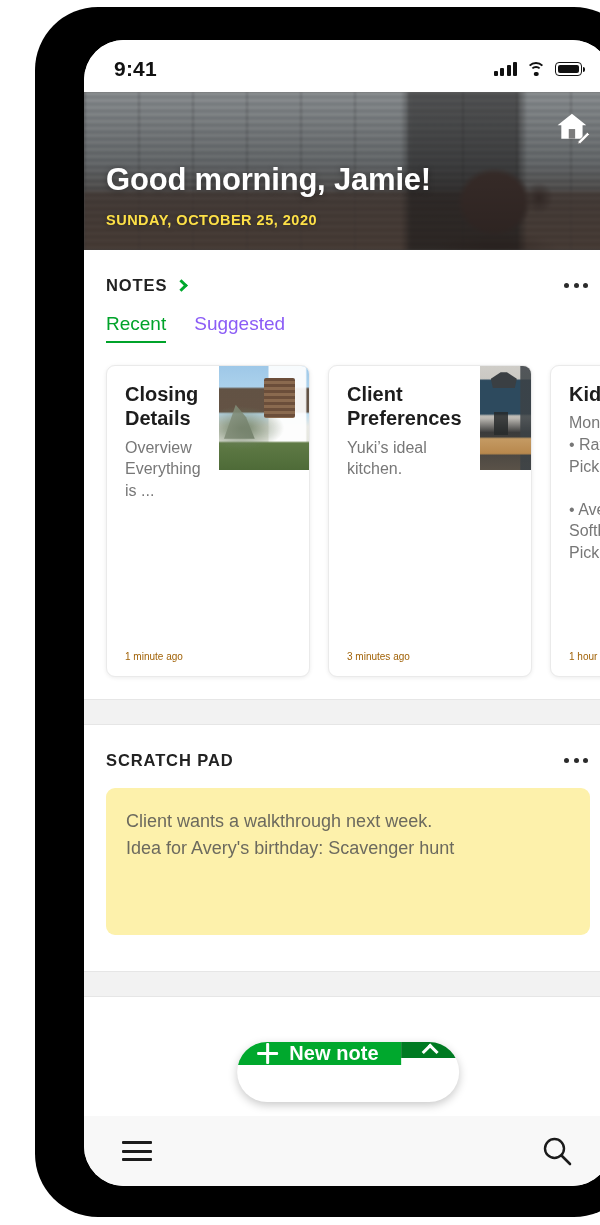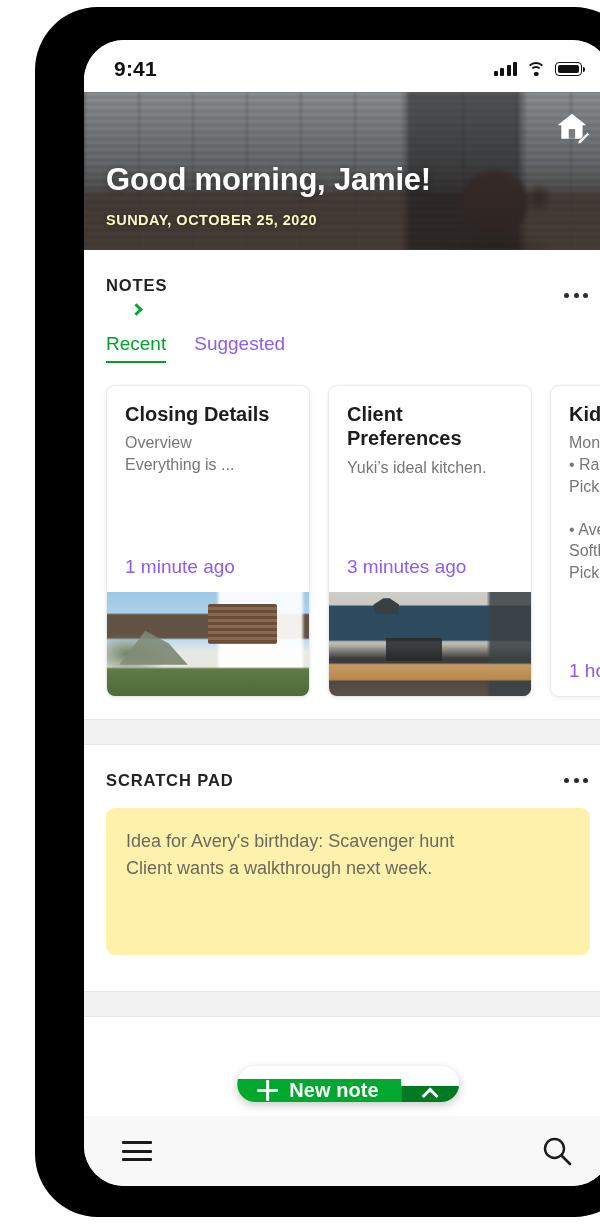--- a/index.html
+++ b/index.html
@@ -118,35 +118,35 @@
     position: absolute; inset: 0;
     background: linear-gradient(180deg, rgba(0,0,0,.10) 0%, rgba(0,0,0,.28) 48%, rgba(0,0,0,.42) 100%);
   }
   .hero-text { position: absolute; left: 22px; bottom: 22px; z-index: 3; }
   .hero-greeting {
     font-size: 31px; font-weight: bold; color: #fff; letter-spacing: -.2px;
     text-shadow: 0 1px 6px rgba(0,0,0,.38);
     margin-bottom: 14px;
   }
   .hero-date {
-    font-size: 14.5px; font-weight: bold; color: #fef9c3;
+    font-size: 14.5px; font-weight: bold; color: #fde047;
     letter-spacing: .5px;
     text-shadow: 0 1px 5px rgba(0,0,0,.38);
   }
   #home-edit-icon {
     position: absolute; right: 22px; top: 20px; z-index: 4;
     width: 34px; height: 32px;
   }
 
   
   .section-head {
     display: flex; align-items: center; justify-content: space-between;
     padding: 26px 22px 0 22px;
   }
-  .section-title-wrap { display: flex; align-items: center; gap: 10px; flex-direction: column; }
+  .section-title-wrap { display: flex; align-items: center; gap: 10px; }
   .section-title {
     font-size: 16.5px; font-weight: bold; color: #222;
     letter-spacing: .9px;
   }
   .chev-right {
     width: 9px; height: 9px;
     border-right: 3px solid #00a82d;
     border-top: 3px solid #00a82d;
     transform: rotate(45deg);
     display: inline-block;
@@ -166,33 +166,33 @@
     padding: 22px 0 22px 22px;
     overflow: hidden;
   }
   .note-card {
     flex: 0 0 204px;
     background: #fff;
     border: 1px solid #eaeaea;
     border-radius: 9px;
     box-shadow: 0 1px 4px rgba(0,0,0,.08);
     overflow: hidden;
-    display: flex; flex-direction: column;
+    display: flex; flex-direction: row;
     height: 312px;
   }
   .note-body { padding: 16px 18px 0 18px; flex: 1; display: flex; flex-direction: column; }
   .note-title {
     font-size: 20px; font-weight: bold; color: #1d1d1d;
     line-height: 1.22; margin-bottom: 6px;
   }
   .note-snippet {
     font-size: 16px; color: #777; line-height: 1.35;
     white-space: pre-line; flex: 1;
   }
-  .note-time { font-size: 19px; color: #8b5cf6; padding-bottom: 14px; }
+  .note-time { font-size: 10px; color: #a16207; padding-bottom: 14px; }
   .note-thumb { height: 104px; width: 100%; }
 
   .thumb-house {
     background:
       radial-gradient(ellipse 60px 30px at 22px 62px, #6d7f63 0%, rgba(109,127,99,0) 72%),
       linear-gradient(180deg, rgba(0,0,0,0) 72%, #5f7a45 74%, #4e6b38 100%),
       linear-gradient(90deg, rgba(0,0,0,0) 54%, rgba(255,255,255,.92) 56%, rgba(255,255,255,.92) 96%, rgba(0,0,0,0) 98%),
       linear-gradient(180deg, rgba(0,0,0,0) 20%, rgba(90,68,50,.9) 22%, rgba(90,68,50,.9) 44%, rgba(0,0,0,0) 46%),
       linear-gradient(180deg, #9ec8e8 0%, #bcdcf0 46%, #e9e9e4 58%, #dfe3d6 100%);
     position: relative;
@@ -250,24 +250,24 @@
     height: 70px; background: #f8f8f8;
     display: flex; align-items: center; justify-content: space-between;
     padding: 0 38px;
   }
   #hamburger-icon { width: 30px; height: 20px; display: flex; flex-direction: column; justify-content: space-between; cursor: pointer; }
   #hamburger-icon i { display: block; height: 3px; background: #1b1b1b; border-radius: 1px; }
 
   #fab {
     position: absolute; left: 50%; transform: translateX(-50%);
     bottom: 84px; z-index: 20;
-    display: flex; align-items: flex-end;
+    display: flex; align-items: flex-start;
     border-radius: 30px; overflow: hidden;
     box-shadow: 0 3px 10px rgba(0,0,0,.22);
-    height: 36px;
+    height: 60px;
   }
   #fab-main {
     background: #00a82d; color: #fff;
     display: flex; align-items: center; gap: 11px;
     padding: 0 22px 0 20px; cursor: pointer;
   }
   .plus-icon { position: relative; width: 21px; height: 21px; }
   .plus-icon::before, .plus-icon::after {
     content: ""; position: absolute; background: #fff; border-radius: 1px;
   }
@@ -383,22 +383,22 @@
         <span class="section-title">SCRATCH PAD</span>
       </div>
       <div class="kebab">
           <i></i>
           <i></i>
           <i></i>
         </div>
     </div>
 
     <div id="scratch-card">
+      <div class="scratch-line">Client wants a walkthrough next week.</div>
       <div class="scratch-line">Idea for Avery's birthday: Scavenger hunt</div>
-      <div class="scratch-line">Client wants a walkthrough next week.</div>
     </div>
 
     <div class="band" style="margin-top:36px"></div>
 
 
     <div id="fab">
       <div id="fab-main">
         <span class="plus-icon"></span>
         <span id="fab-label">New note</span>
       </div>

